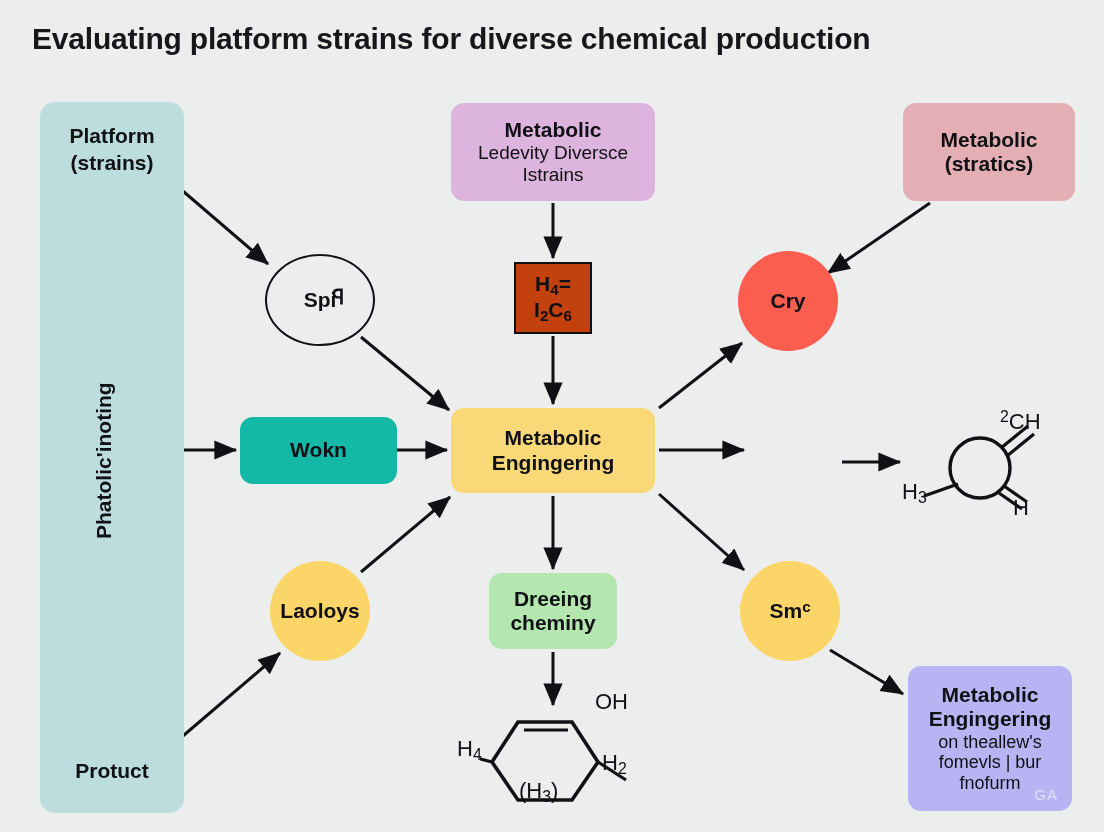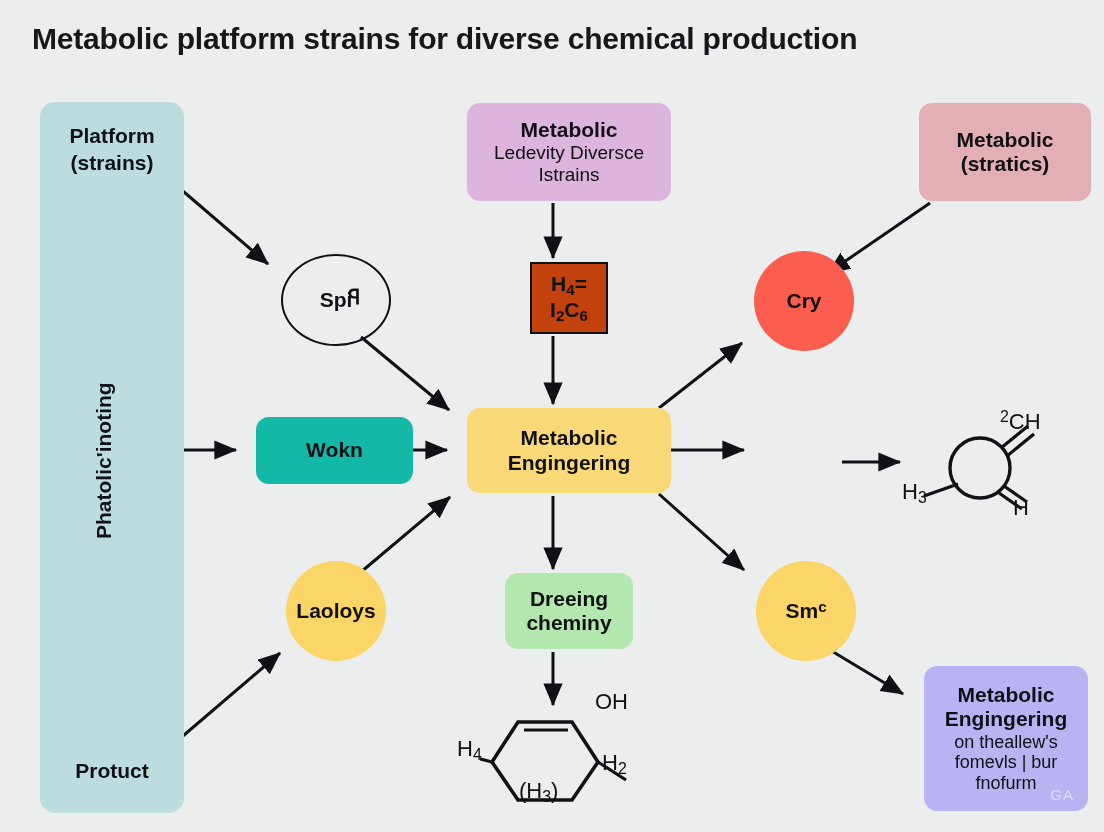--- a/index.html
+++ b/index.html
@@ -36,21 +36,20 @@
   .node {
     position: absolute;
     box-sizing: border-box;
     display: flex;
     flex-direction: column;
     align-items: center;
     justify-content: center;
     text-align: left;
     color: #101114;
     line-height: 1.16;
-    margin-left: 16px;
   }
   .rect {
     border-radius: 13px;
   }
   .circle {
     border-radius: 50%;
   }
   .t-main { font-size: 21px; font-weight: 600; }
   .t-sub  { font-size: 19px; font-weight: 400; }
   .t-small{ font-size: 18px; font-weight: 400; }
@@ -124,21 +123,21 @@
     font-size: 15px;
     color: rgba(255,255,255,0.55);
     letter-spacing: 1px;
   }
 </style>
 </head>
 <body>
 
 <div id="canvas">
 
-  <div id="title">Metabolic platform strains for diverse chemical production</div>
+  <div id="title">Evaluating platform strains for diverse chemical production</div>
 
   <svg id="edges" viewBox="0 0 1104 832">
     <defs>
       <marker id="arrow" markerWidth="9" markerHeight="9" refX="7.2" refY="3.2" orient="auto" markerUnits="strokeWidth">
         <path d="M0,0 L7.6,3.2 L0,6.4 z" fill="#101114"></path>
       </marker>
     </defs>
     <g stroke="#101114" stroke-width="3" fill="none" marker-end="url(#arrow)">
 
       <line x1="170" y1="180" x2="268" y2="264"></line>

